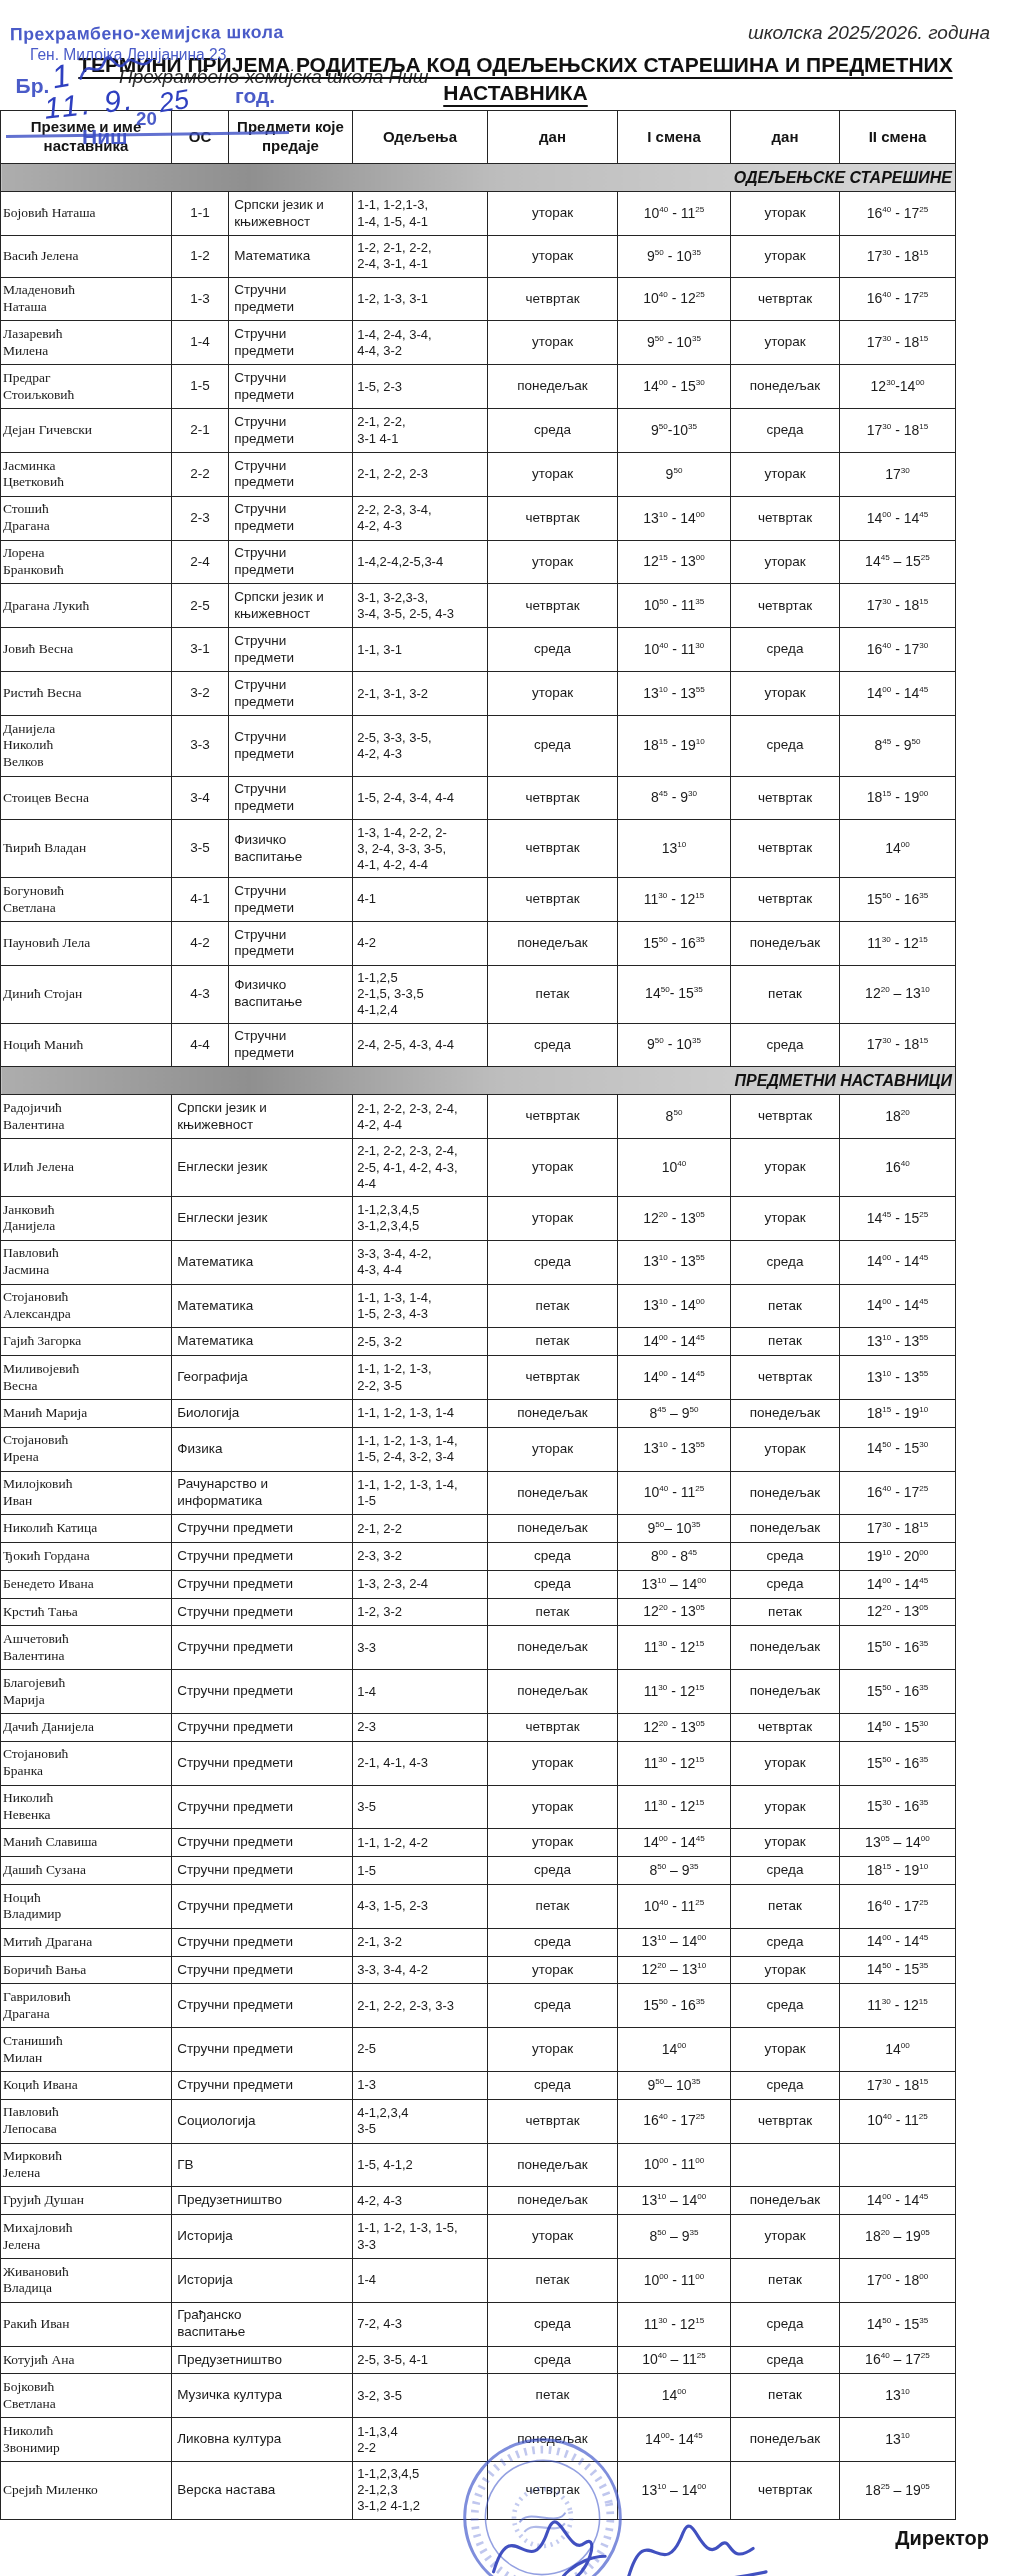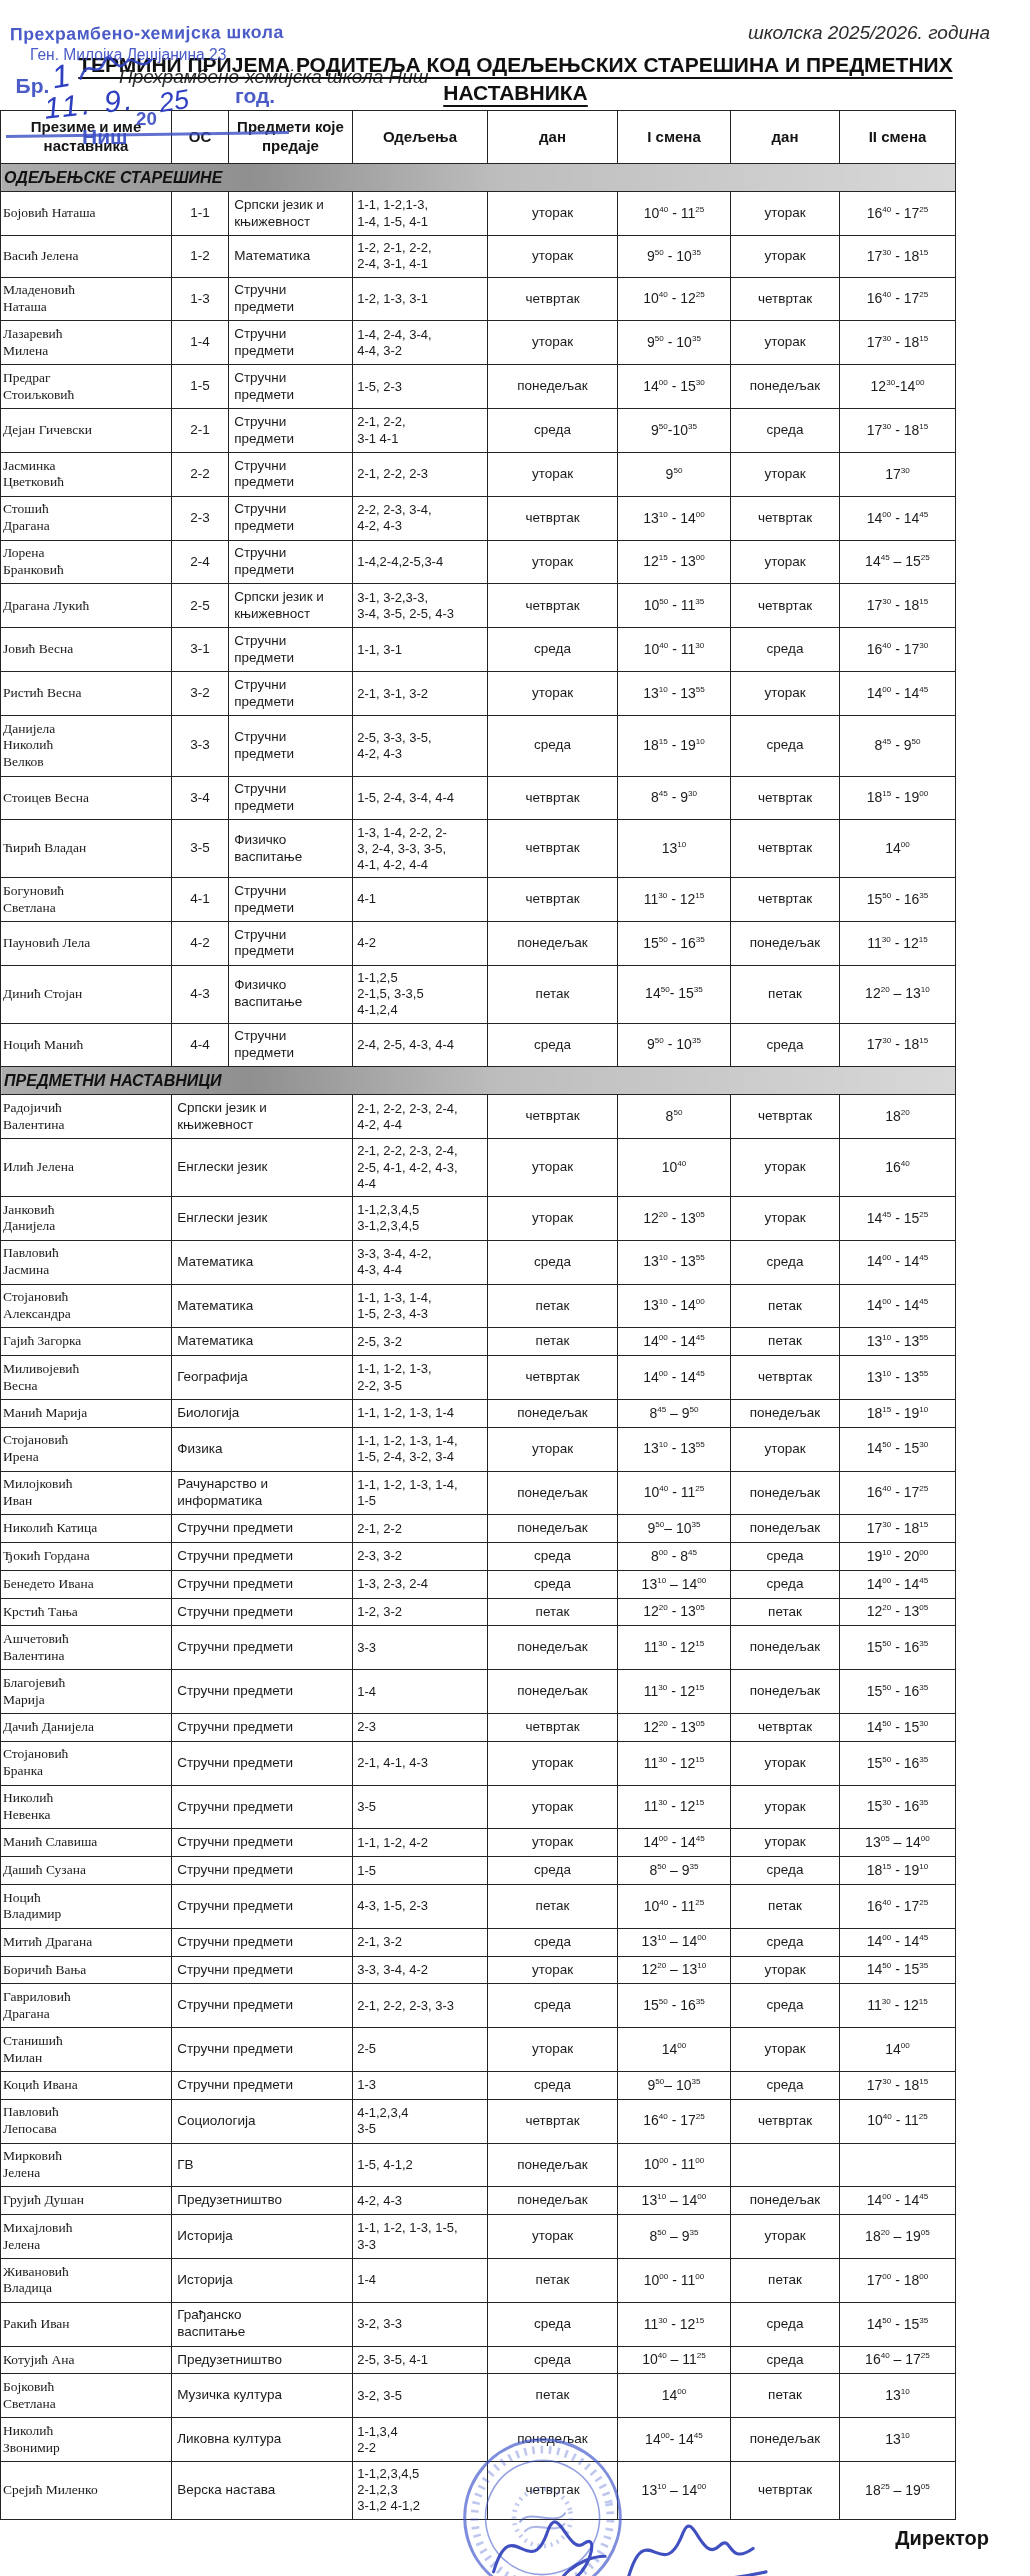--- a/index.html
+++ b/index.html
@@ -49,21 +49,21 @@
     width:955px;
     border-collapse:collapse;table-layout:fixed;
     background:#fff;
   }
   table.schedule th,table.schedule td{border:1px solid #242424;}
   table.schedule{border:1.6px solid #1d1d1d;}
   th{font-size:15px;font-weight:bold;text-align:center;padding:7.3px 3.1px;line-height:1.25;color:#141414;}
   td{font-size:13.5px;line-height:1.24;padding:4.7px 5.2px;vertical-align:middle;color:#1b1b1b;}
   .section-row td{
     background:linear-gradient(90deg,#adadad 0%,#8f8f8f 26%,#bdbdbd 52%,#d8d8d8 100%);
-    font-weight:bold;font-style:italic;font-size:16px;text-align:left;
+    font-weight:bold;font-style:italic;font-size:16px;text-align:right;
     padding:3.6px 3.1px;color:#111;
   }
   .c-name{white-space:pre-line;padding-left:2px;text-align:left;font-family:Liberation Serif, serif;}
   .c-os{text-align:center;}
   .c-subj{white-space:pre-line;text-align:left;}
   .c-cls{white-space:pre-line;text-align:left;font-size:13px;padding:4.2px 4.2px;}
   .c-day{text-align:center;}
   .c-time{text-align:center;white-space:nowrap;font-size:14px;}
   .c-time sup{font-size:.58em;}
   
@@ -677,21 +677,21 @@
           <td class="c-cls">1-4</td>
           <td class="c-day">петак</td>
           <td class="c-time">10<sup>00</sup> - 11<sup>00</sup></td>
           <td class="c-day">петак</td>
           <td class="c-time">17<sup>00</sup> - 18<sup>00</sup></td>
         </tr>
         <tr>
           <td class="c-name">Ракић  Иван</td>
           <td class="c-subj" colspan="2">Грађанско
 васпитање</td>
-          <td class="c-cls">3-2, 3-3</td>
+          <td class="c-cls">7-2, 4-3</td>
           <td class="c-day">среда</td>
           <td class="c-time">11<sup>30</sup> - 12<sup>15</sup></td>
           <td class="c-day">среда</td>
           <td class="c-time">14<sup>50</sup> - 15<sup>35</sup></td>
         </tr>
         <tr>
           <td class="c-name">Котујић Ана</td>
           <td class="c-subj" colspan="2">Предузетништво</td>
           <td class="c-cls">2-5, 3-5, 4-1</td>
           <td class="c-day">среда</td>

